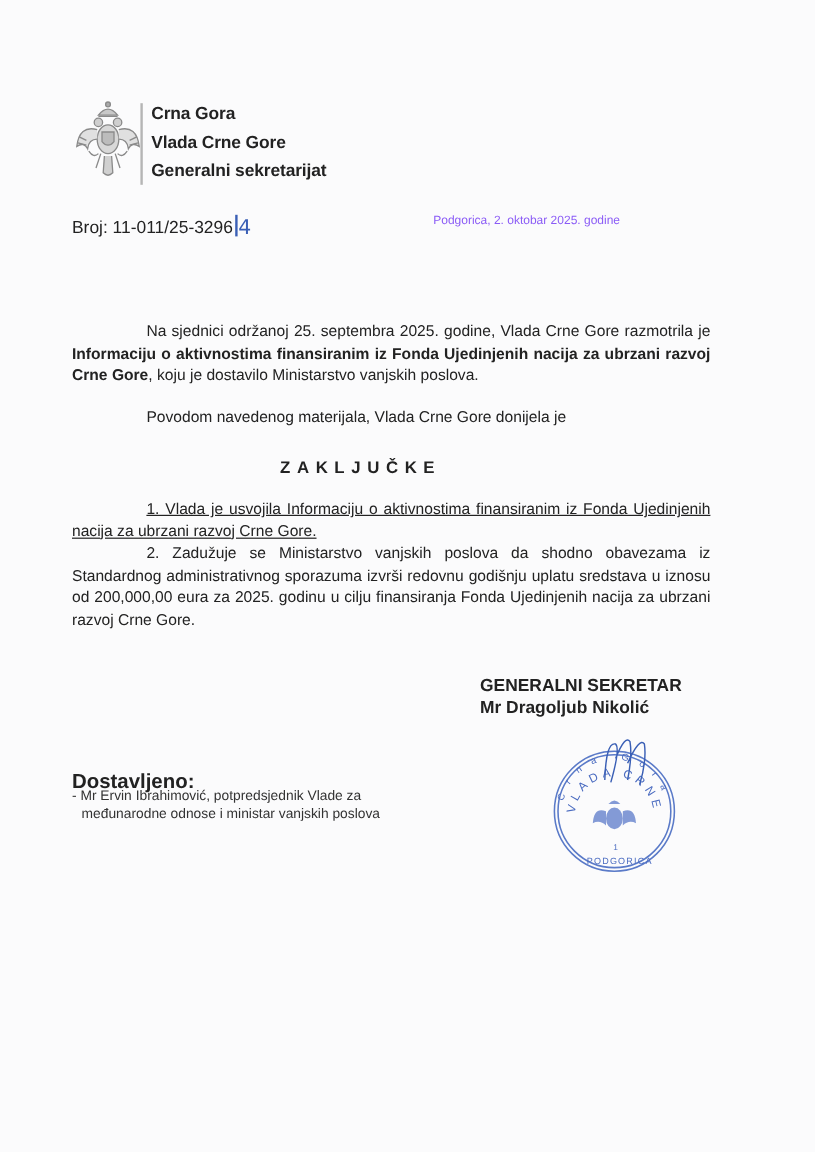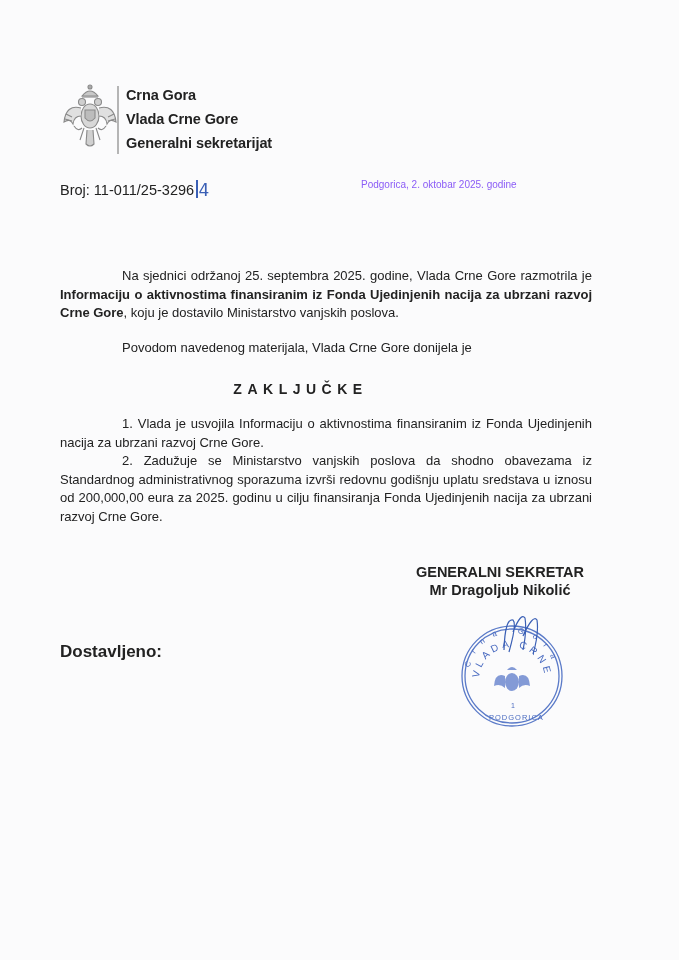--- a/index.html
+++ b/index.html
@@ -29,25 +29,25 @@
   
   .body { position: absolute; left: 60px; width: 532px; font-size: 13px; line-height: 18.5px; color: #222; text-align: justify; }
   .p1 { top: 267px; }
   .p1 .indent { display: inline-block; width: 62px; }
   .p2 { top: 339px; }
   .p2 .indent { display: inline-block; width: 62px; }
   .bold { font-weight: bold; }
 
   .heading { position: absolute; top: 381px; left: 0; width: 601px; text-align: center; font-weight: bold; font-size: 14px; letter-spacing: 5.5px; color: #222; }
 
-  .c1 { top: 415px; }
+  .c1 { top: 415px; text-decoration: underline; }
   .c2 { top: 452px; }
   .c1 .indent, .c2 .indent { display: inline-block; width: 62px; }
 
-  .sig { position: absolute; left: 400px; width: 200px; text-align: center; font-weight: bold; font-size: 14.5px; color: #222; }
+  .sig { position: absolute; left: 400px; width: 200px; font-weight: bold; font-size: 14.5px; color: #222; }
   .sig-1 { top: 564px; }
   .sig-2 { top: 582px; }
 
   .dost-title { position: absolute; left: 60px; top: 642px; font-size: 17px; font-weight: bold; color: #222; text-align: center; }
   .dost-item { position: absolute; left: 60px; top: 657px; font-size: 11.5px; line-height: 15px; color: #333; }
   .dost-item .cont { padding-left: 8px; }
 
   .stamp { position: absolute; left: 447px; top: 610px; width: 130px; height: 118px; }
 </style>
 </head>
@@ -122,14 +122,18 @@
       <ellipse cx="65" cy="72" rx="7" ry="9"></ellipse>
       <path d="M58 66 Q48 62 47 76 Q53 73 58 78 Z"></path>
       <path d="M72 66 Q82 62 83 76 Q77 73 72 78 Z"></path>
       <path d="M60 60 Q65 54 70 60 Z"></path>
     </g>
 
     <path d="M57 40 Q58 8 66 10 Q70 14 62 42 M66 22 Q74 2 78 8 Q80 20 76 40 M76 26 Q86 4 90 10 Q92 24 86 44" fill="none" stroke="#3a5fb5" stroke-width="1.2"></path>
   </svg>
 
   <div class="dost-title">Dostavljeno:</div>
+  <div class="dost-item">
+    <div>- Mr Ervin Ibrahimović, potpredsjednik Vlade za</div>
+    <div class="cont">međunarodne odnose i ministar vanjskih poslova</div>
+  </div>
 
 </div>
 
 </body></html>

